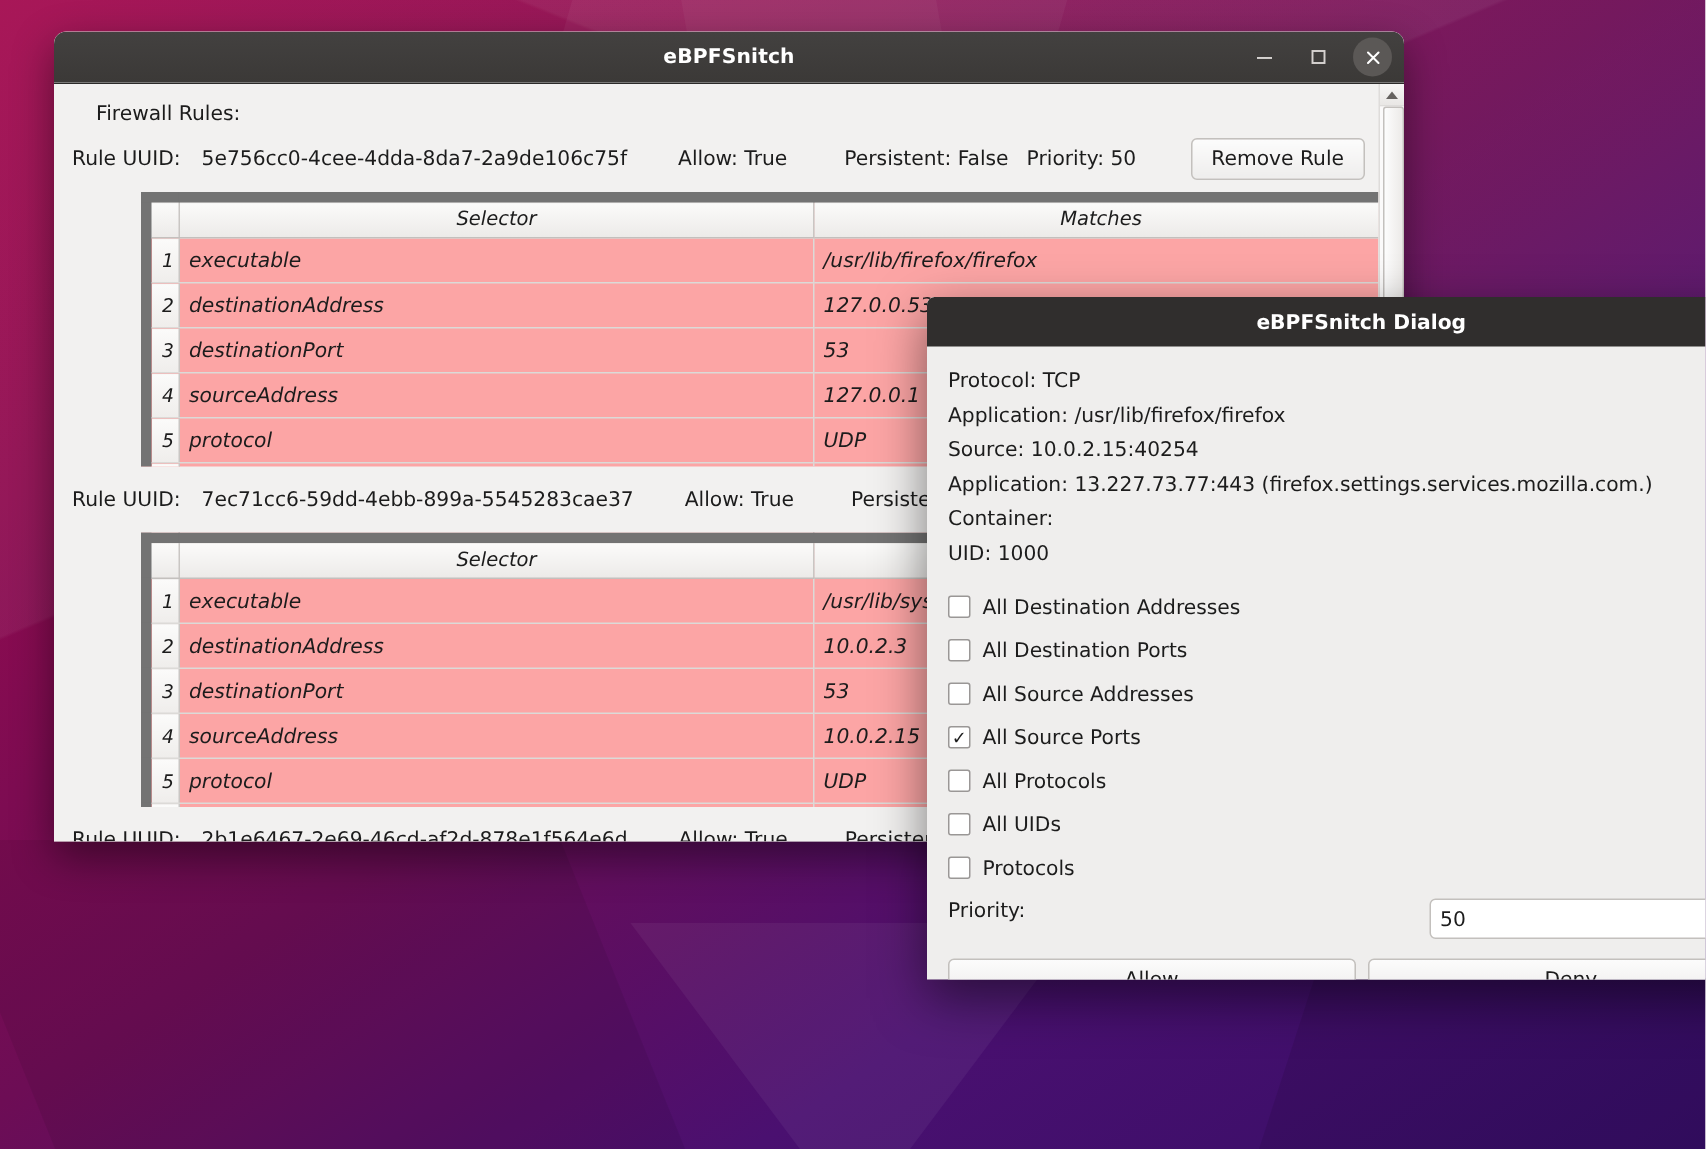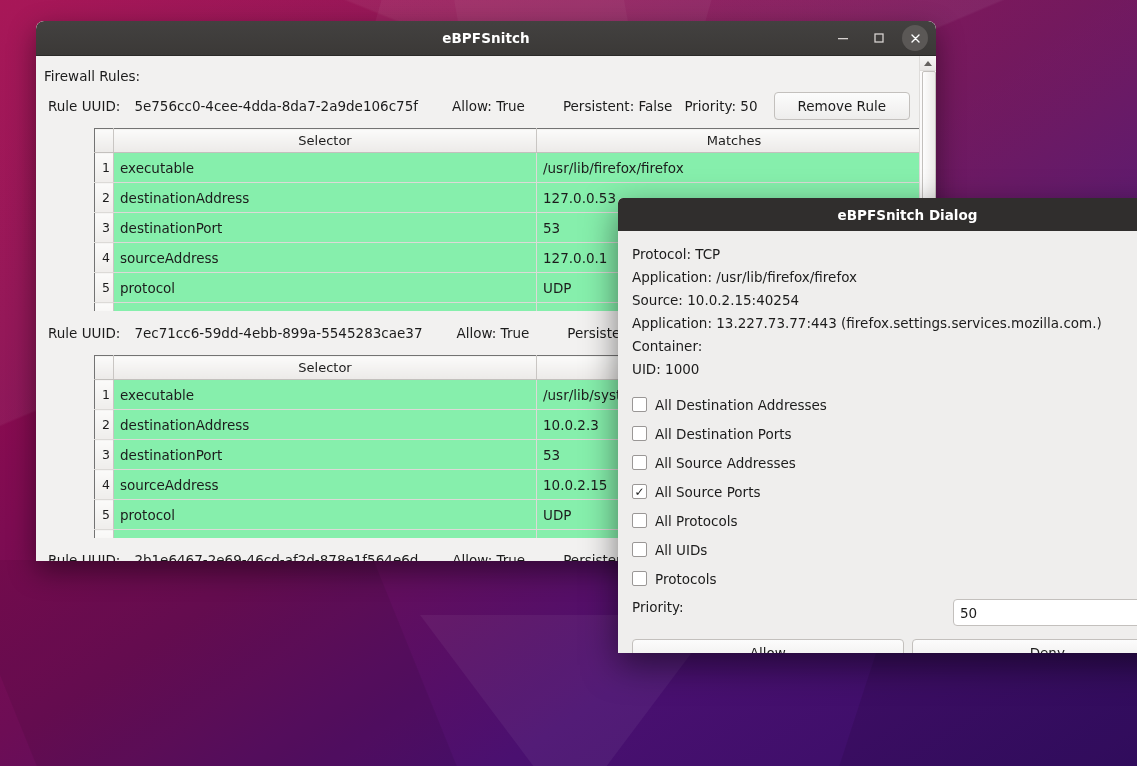--- a/index.html
+++ b/index.html
@@ -83,51 +83,52 @@
     position: relative; overflow: hidden;
   }
   #content-area {
     flex: 1; position: relative; overflow: hidden;
     padding: 0;
   }
   #content-inner { position: absolute; left: 0; top: 0; width: 884px; }
 
   .section-label {
     font-size: 13.5px; color: #1c1c1c;
-    padding: 12px 0 0 8px; margin: 0;
+    padding: 12px 0 0 28px; margin: 0;
   }
   .rule-header {
     display: flex; align-items: center;
     padding: 0 10px 0 12px;
     height: 44px;
     font-size: 13.5px; color: #1c1c1c;
   }
   .rule-uuid { margin-left: 14px; }
   .rule-allow { margin-left: 34px; }
   .rule-persist { margin-left: 38px; }
   .rule-priority { margin-left: 12px; }
   .remove-rule-btn {
     margin-left: auto;
     background: linear-gradient(to bottom, #fcfcfc, #eeedec);
     border: 1px solid #c3c0bd;
     border-radius: 4px;
-    padding: 5px 23px;
+    padding: 5px 13px;
     font-size: 13.5px; color: #1c1c1c;
     font-family: inherit;
     cursor: default;
   }
 
   .rule-table {
     width: 838px;
     margin: 0 0 0 58px;
     border-collapse: collapse;
-    background: #86efac;
-    border: 1px solid #737373;
+    background: #fca5a5;
+    border: 7px solid #737373;
     table-layout: fixed;
     font-size: 13.5px;
+    font-style: italic;
   }
   .rule-table th {
     background: linear-gradient(to bottom, #fbfbfa, #eceae8);
     border-right: 1px solid #c9c6c3;
     border-bottom: 1px solid #c3c0bd;
     font-weight: normal;
     font-size: 13px;
     color: #1c1c1c;
     height: 21px;
     text-align: center;

